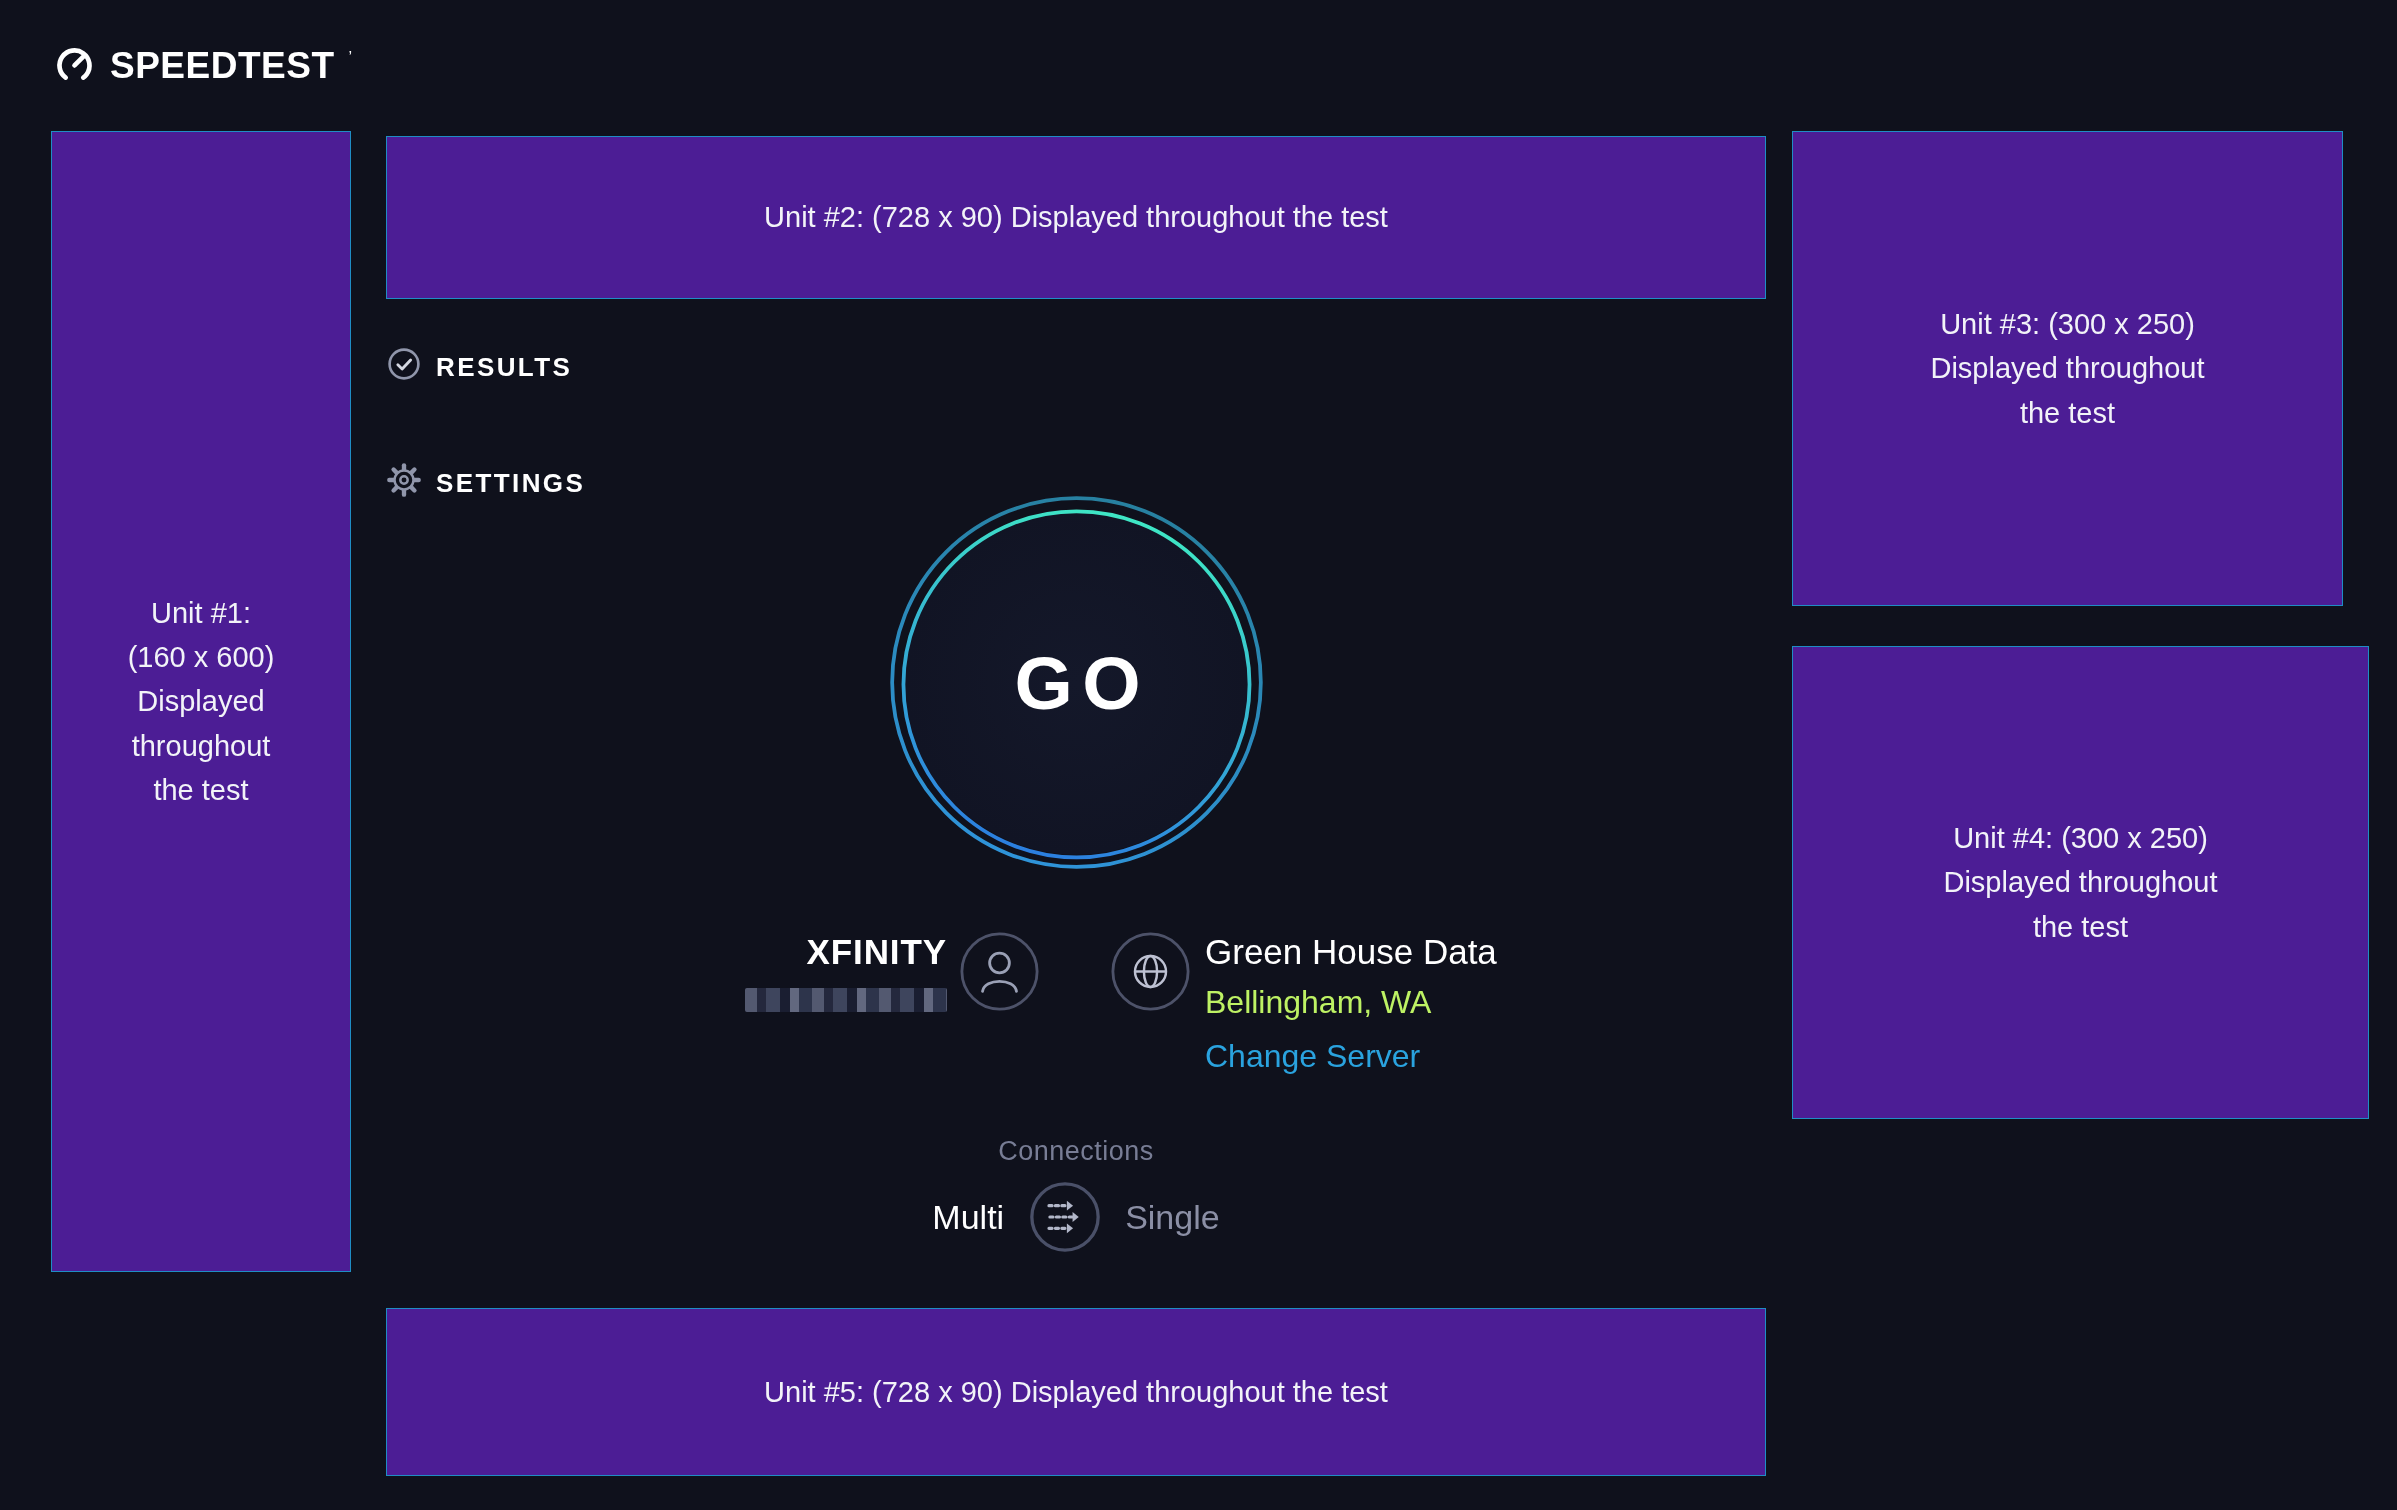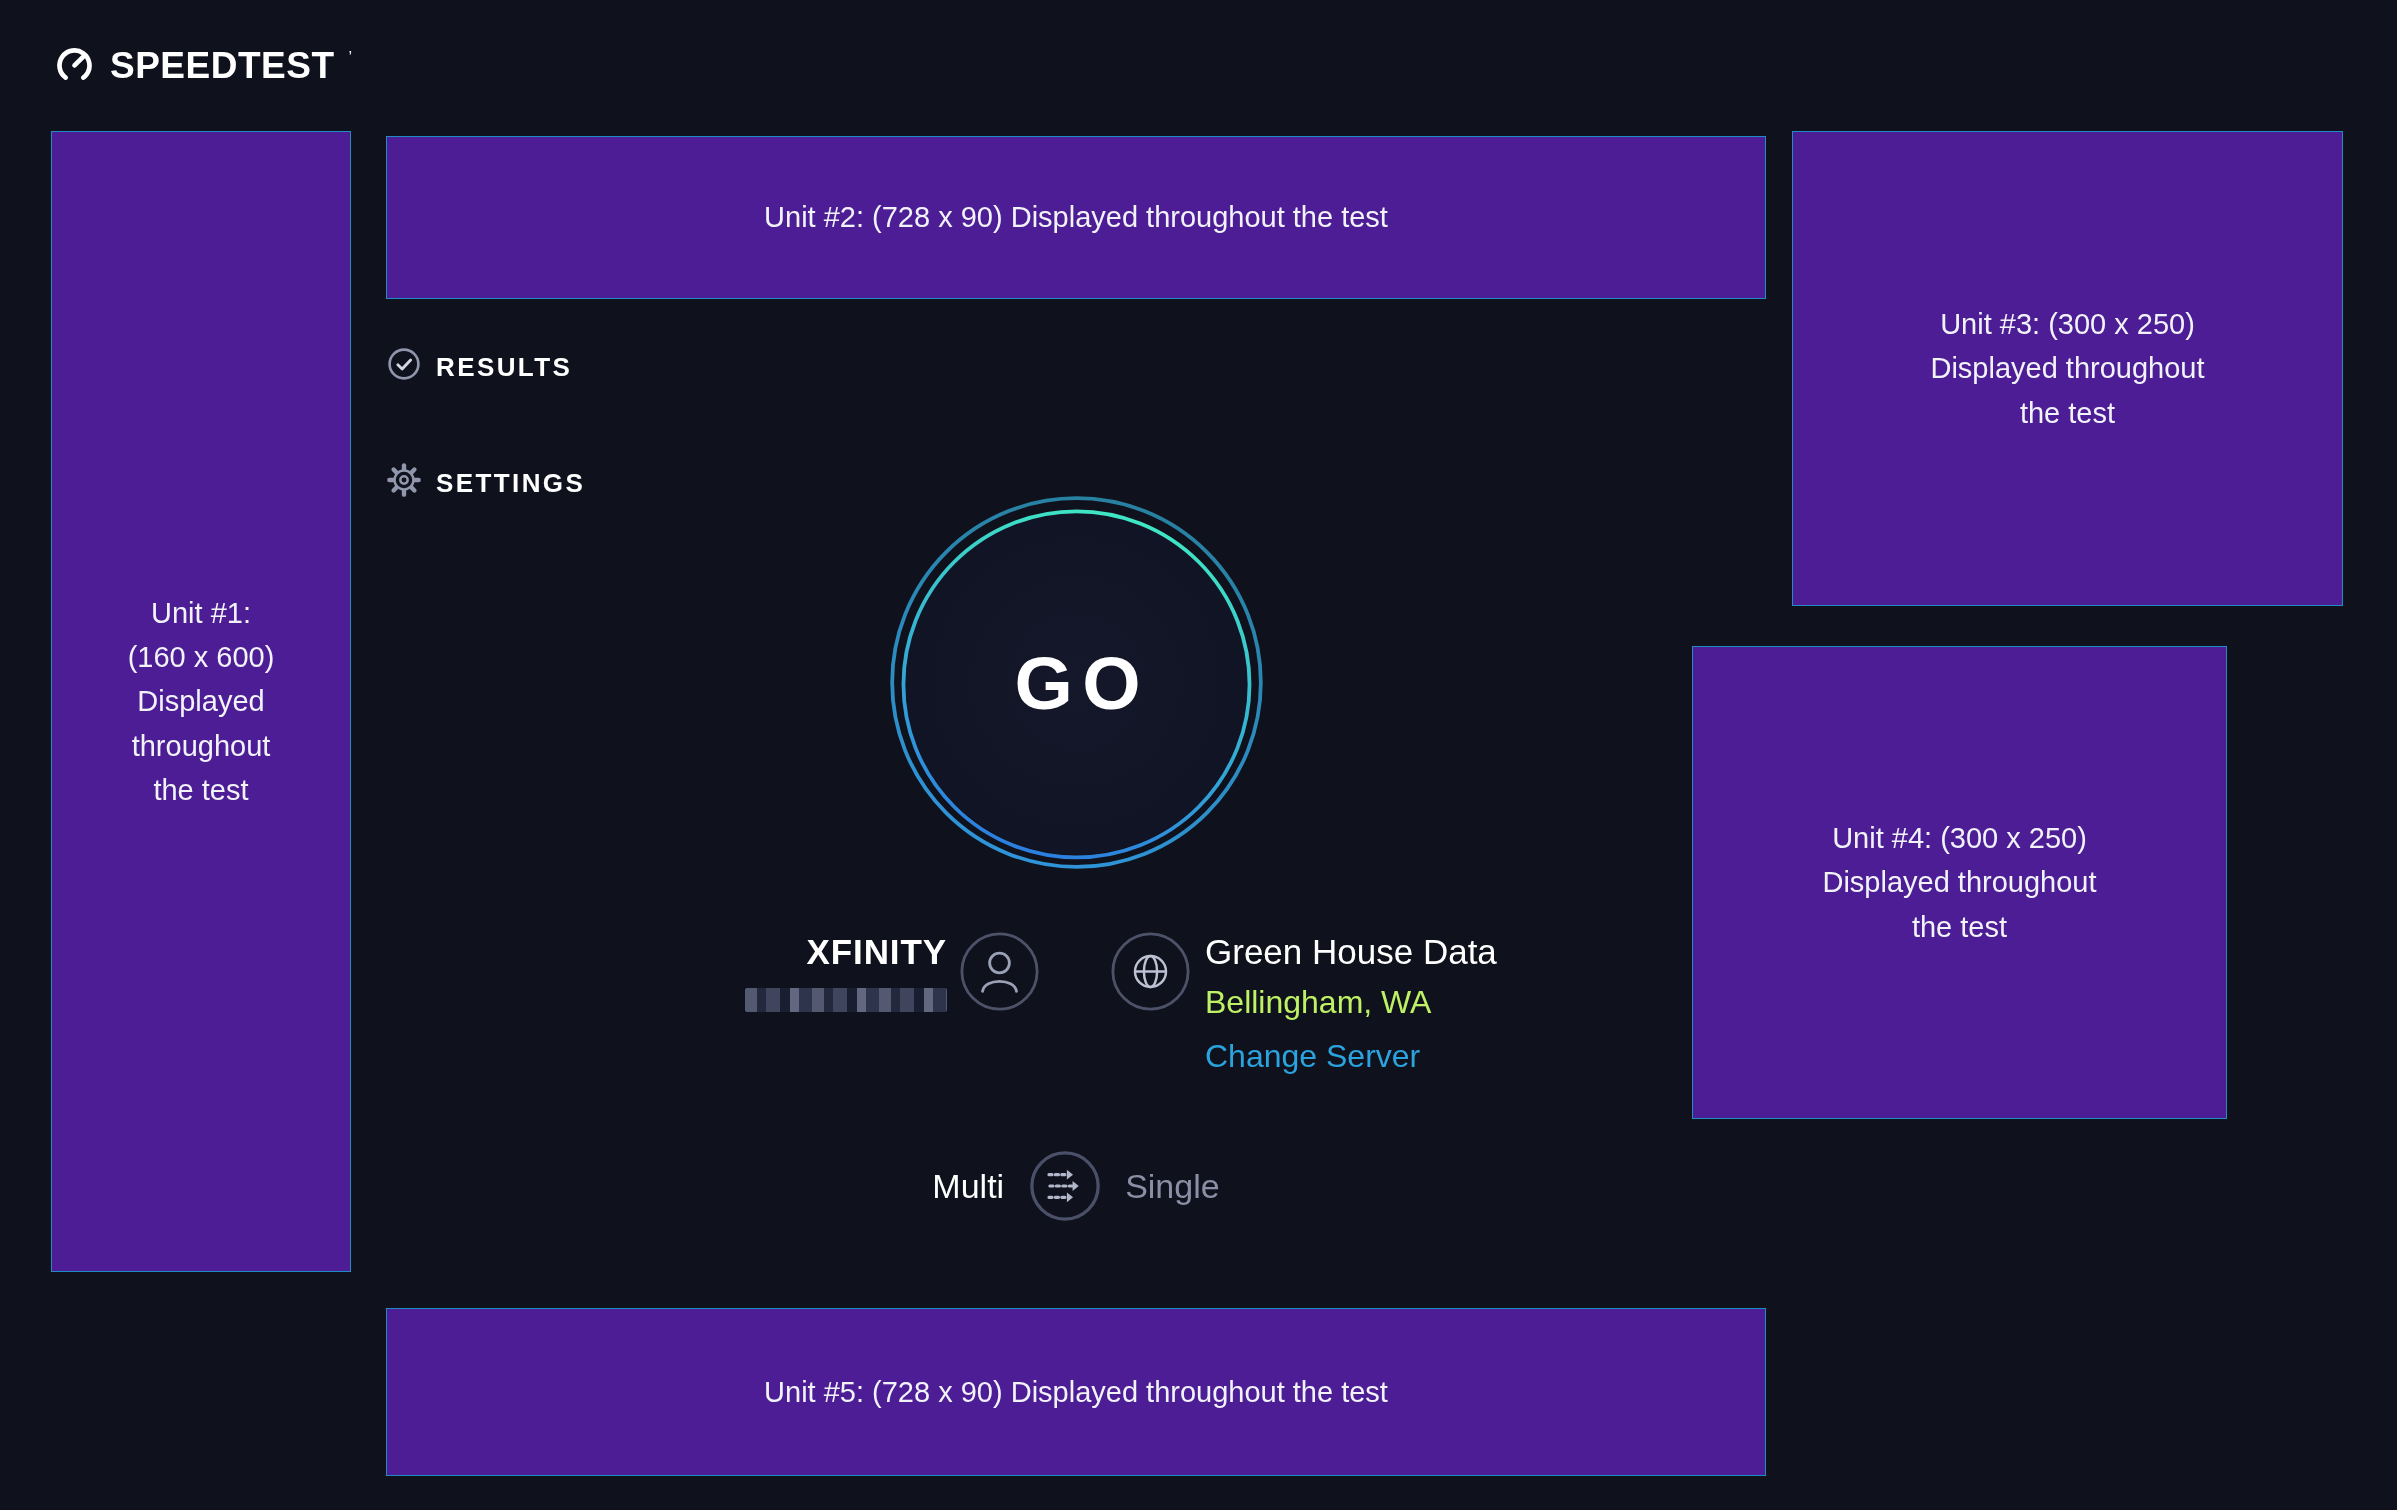--- a/index.html
+++ b/index.html
@@ -27,21 +27,21 @@
 
   
   .ad {
     position:absolute; background:#4c1d95; border:1.9px solid #1f8dc4;
     display:flex; align-items:center; justify-content:center; text-align:center;
     color:#f2f3f8; font-size:29px; line-height:1.52; white-space:pre-line;
   }
   #ad1 { left:51px;   top:131px; width:300px;  height:1141px; }
   #ad2 { left:386px;  top:136px; width:1380px; height:163px; }
   #ad3 { left:1792px; top:131px; width:551px;  height:475px; }
-  #ad4 { left:1692px; top:646px; width:535px;  height:473px; }
+  #ad4 { left:1792px; top:646px; width:577px;  height:473px; }
   #ad5 { left:386px;  top:1308px; width:1380px; height:168px; }
 
   
   .tabs {
     position:absolute; left:386px; top:346px; width:1380px;
     display:flex; justify-content:center; gap:73px;flex-direction:column;
   }
   .tab {
     display:flex; align-items:center; gap:14px; cursor:pointer;
     font-size:26px; font-weight:700; letter-spacing:2.4px; color:#ffffff;
@@ -201,20 +201,21 @@
     </svg>
   </span>
   <div class="server-block">
     <div class="server-name">Green House Data</div>
     <div class="server-loc">Bellingham, WA</div>
     <div class="server-change">Change Server</div>
   </div>
 </div>
 
 <div class="connections">
+  <div class="connections-label">Connections</div>
   <div class="conn-row">
     <span class="conn-multi">Multi</span>
     <span class="toggle-btn">
       <svg width="72" height="72" viewBox="0 0 76 76">
         <circle cx="38" cy="38" r="35" fill="none" stroke="#4a5068" stroke-width="3.5"></circle>
         <g stroke="#b2b7c9" stroke-width="3.2" stroke-linecap="round" fill="#b2b7c9">
           <line x1="21" y1="26" x2="40" y2="26" stroke-dasharray="3.4 3.4"></line>
           <path d="M40 20.8 L46.5 26 L40 31.2 Z" stroke="none"></path>
           <line x1="22" y1="38" x2="46" y2="38" stroke-dasharray="3.4 3.4"></line>
           <path d="M46 32.8 L52.5 38 L46 43.2 Z" stroke="none"></path>

